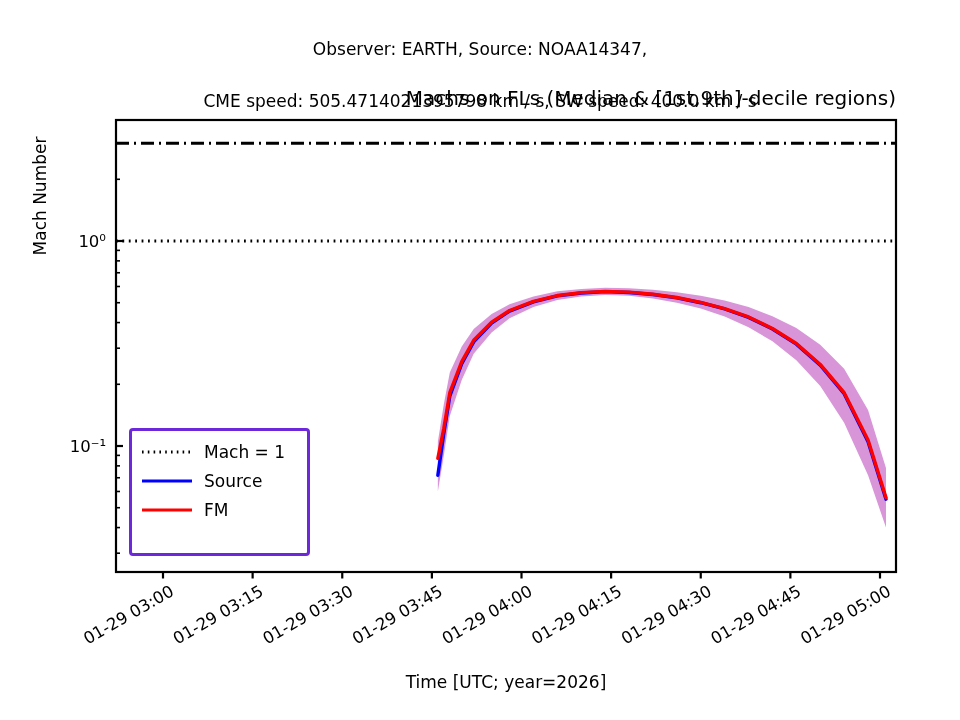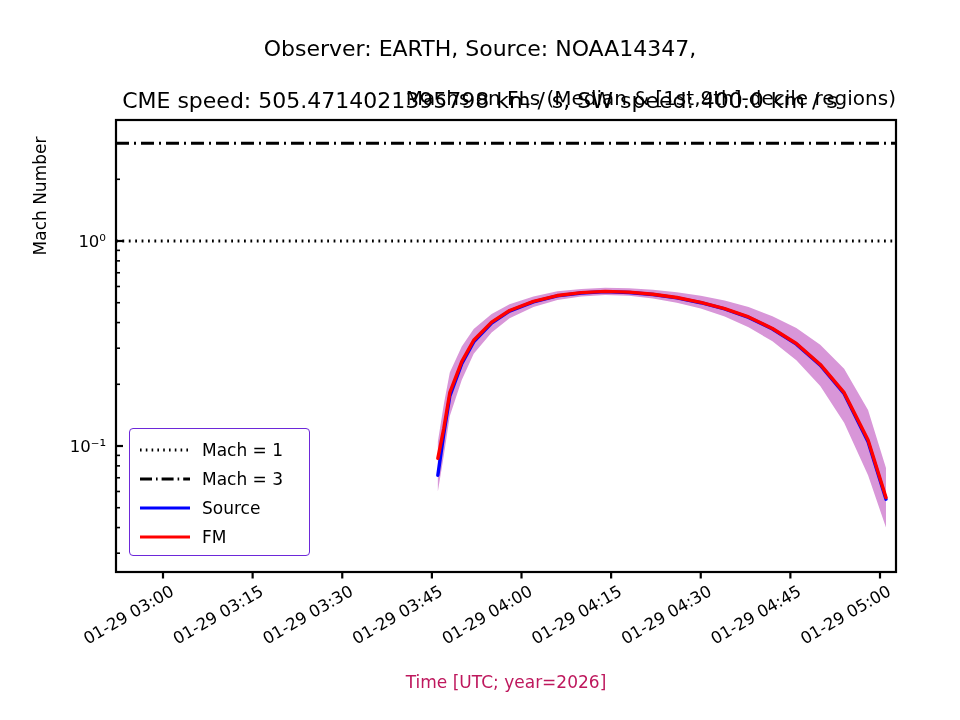--- a/index.html
+++ b/index.html
@@ -18,42 +18,42 @@
     width: 960px;
     height: 720px;
     background: #ffffff;
   }
   .suptitle {
     position: absolute;
     left: 0;
     top: 10px;
     width: 960px;
     text-align: center;
-    font-size: 22px;
+    font-size: 17px;
     color: #000000;
     line-height: 26px;
     white-space: pre-line;
   }
   .axtitle {
     position: absolute;
     left: 116px;
     top: 86px;
     width: 780px;
     text-align: right;
     font-size: 20px;
     color: #000000;
   }
   .xlabel {
     position: absolute;
     left: 116px;
     top: 672px;
     width: 780px;
     text-align: center;
     font-size: 17px;
-    color: #be185d;
+    color: #000000;
   }
   .ylabel {
     position: absolute;
     left: 0px;
     top: 0px;
     width: 300px;
     transform: rotate(-90deg);
     transform-origin: 0 0;
     font-size: 17px;
     color: #000000;
@@ -81,21 +81,21 @@
     font-size: 16.5px;
     fill: #000000;
   }
   .legend-box {
     position: absolute;
     left: 129px;
     top: 428px;
     width: 181px;
     height: 128px;
     background: #ffffff;
-    border: 1px solid #6d28d9;
+    border: 3px solid #6d28d9;
     border-radius: 4px;
     box-sizing: border-box;
     padding: 6px 8px 6px 8px;
   }
   .legend-row {
     display: flex;
     align-items: center;
     height: 29px;
   }
   .legend-sample {
@@ -195,26 +195,20 @@
 
   <div class="legend-box">
     <div class="legend-row">
       <svg class="legend-sample" viewBox="0 0 54 20">
         <line x1="2" y1="10" x2="52" y2="10" stroke="#000000" stroke-width="3.2" stroke-dasharray="1.6 4.2" stroke-linecap="butt"></line>
       </svg>
       <span class="legend-text">Mach = 1</span>
     </div>
     <div class="legend-row">
       <svg class="legend-sample" viewBox="0 0 54 20">
-        <line x1="2" y1="10" x2="52" y2="10" stroke="#000000" stroke-width="3.2" stroke-dasharray="12 4 1.6 4" stroke-linecap="butt"></line>
-      </svg>
-      <span class="legend-text">Mach = 3</span>
-    </div>
-    <div class="legend-row">
-      <svg class="legend-sample" viewBox="0 0 54 20">
         <line x1="2" y1="10" x2="52" y2="10" stroke="#0000ff" stroke-width="3.2"></line>
       </svg>
       <span class="legend-text">Source</span>
     </div>
     <div class="legend-row">
       <svg class="legend-sample" viewBox="0 0 54 20">
         <line x1="2" y1="10" x2="52" y2="10" stroke="#ff0000" stroke-width="3.2"></line>
       </svg>
       <span class="legend-text">FM</span>
     </div>

